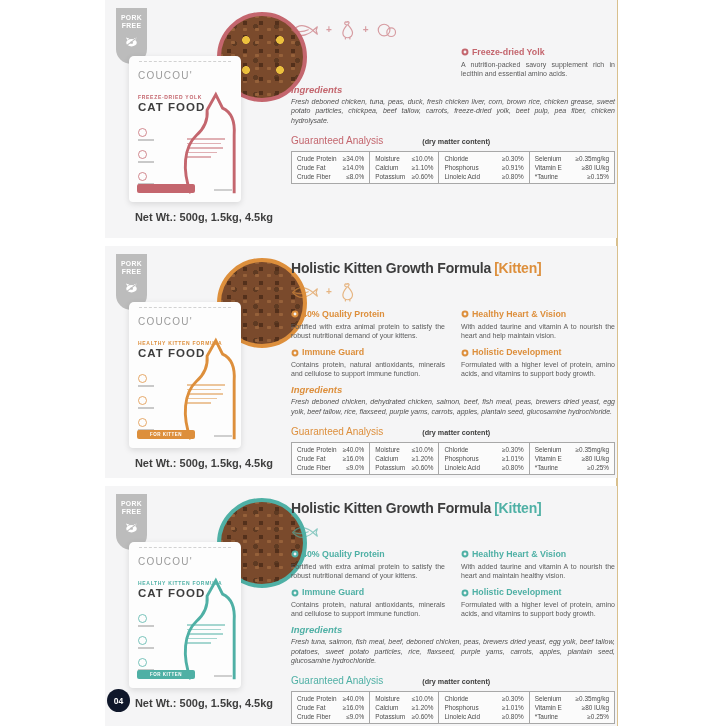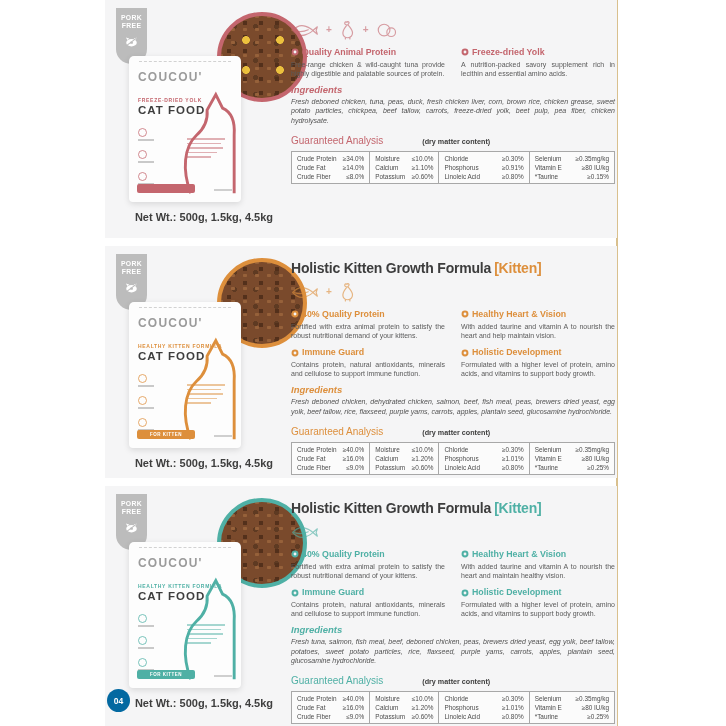--- a/index.html
+++ b/index.html
@@ -3,21 +3,21 @@
 <meta charset="utf-8">
 <style>
   html,body{margin:0;padding:0;}
   body{
     width:726px;height:726px;position:relative;background:#ffffff;
     font-family:"Liberation Sans", sans-serif;overflow:hidden;color:#4a4a4a;
   }
   .edge-rule{position:absolute;left:616px;top:0;width:2px;height:726px;background:#d9c08e;}
   .page-num{
     position:absolute;left:107px;top:689px;width:23px;height:23px;border-radius:50%;
-    background:#0369a1;color:#fff;font-size:8.5px;font-weight:bold;
+    background:#0f172a;color:#fff;font-size:8.5px;font-weight:bold;
     display:flex;align-items:center;justify-content:center;z-index:3;
   }
   .card{position:absolute;left:105px;width:512px;background:#f5f5f6;}
   .card1{top:0;height:238px;}
   .card2{top:246px;height:232px;}
   .card3{top:486px;height:240px;}
 
   
   .pork-badge{
     position:absolute;left:11px;top:8px;width:31px;height:56px;background:#bcbcbc;
@@ -45,21 +45,21 @@
       radial-gradient(circle, #5e3a22 18%, transparent 20%);
     background-size:34px 30px,16px 14px,12px 13px,21px 17px;
     background-position:8px 9px,0 0,6px 7px,3px 2px;
   }
   
   .bag{
     position:absolute;left:24px;top:56px;width:112px;height:146px;background:#fdfdfd;
     border-radius:5px 5px 4px 4px;box-shadow:0 2px 6px rgba(0,0,0,.12);overflow:hidden;
   }
   .bag-zip{margin:5px auto 0;width:82%;border-top:1px dashed #d2d2d2;}
-  .bag-brand{margin:8px 0 0 9px;font-size:12px;font-weight:bold;letter-spacing:1.2px;color:#9b9b9b;}
+  .bag-brand{margin:8px 0 0 9px;font-size:10px;font-weight:normal;letter-spacing:1.2px;color:#9b9b9b;}
   .bag-sub{margin:13px 0 0 9px;font-size:5px;font-weight:bold;letter-spacing:.7px;color:var(--accent);}
   .bag-name{margin:1px 0 0 9px;font-size:11.5px;font-weight:800;letter-spacing:1px;color:#3d3d3d;}
   .bag-cat{position:absolute;right:2px;bottom:4px;color:var(--accent);}
   .bag-mini{position:absolute;left:9px;top:72px;display:flex;flex-direction:column;gap:9px;}
   .bag-mini .mrow{display:flex;flex-direction:column;gap:2px;align-items:flex-start;}
   .bag-mini .mdot{width:7px;height:7px;border:1px solid var(--accent);border-radius:50%;opacity:.75;}
   .bag-mini .mbar{width:16px;height:2px;background:#c9c9c9;}
   .bag-fine{position:absolute;left:58px;top:82px;display:flex;flex-direction:column;gap:3px;opacity:.5;}
   .bag-fine div{height:1.5px;background:var(--accent);}
   .bag-band{
@@ -163,32 +163,20 @@
           <path d="M7.5 19.5 L7.5 21 M12.8 19.5 L12.8 21"></path>
         </svg>
       <span class="plus">+</span>
       <svg width="22" height="15" viewBox="0 0 26 18">
           <circle cx="9.5" cy="8.5" r="7"></circle>
           <circle cx="18" cy="11" r="5.2"></circle>
         </svg>
     </div>
     <div class="features">
       <div class="fcol">
-        <div class="feat">
-          <h4>
-              <span class="bullet">
-                <svg width="8" height="8" viewBox="0 0 10 10">
-                  <circle cx="5" cy="5" r="4.3" fill="currentColor"></circle>
-                  <circle cx="5" cy="5" r="1.8" fill="#f5f5f6"></circle>
-                </svg>
-              </span>
-              <span>Quality Animal Protein</span>
-            </h4>
-          <p>Free-range chicken &amp; wild-caught tuna provide highly digestible and palatable sources of protein.</p>
-        </div>
       </div>
       <div class="fcol">
         <div class="feat">
           <h4>
               <span class="bullet">
                 <svg width="8" height="8" viewBox="0 0 10 10">
                   <circle cx="5" cy="5" r="4.3" fill="currentColor"></circle>
                   <circle cx="5" cy="5" r="1.8" fill="#f5f5f6"></circle>
                 </svg>
               </span>

